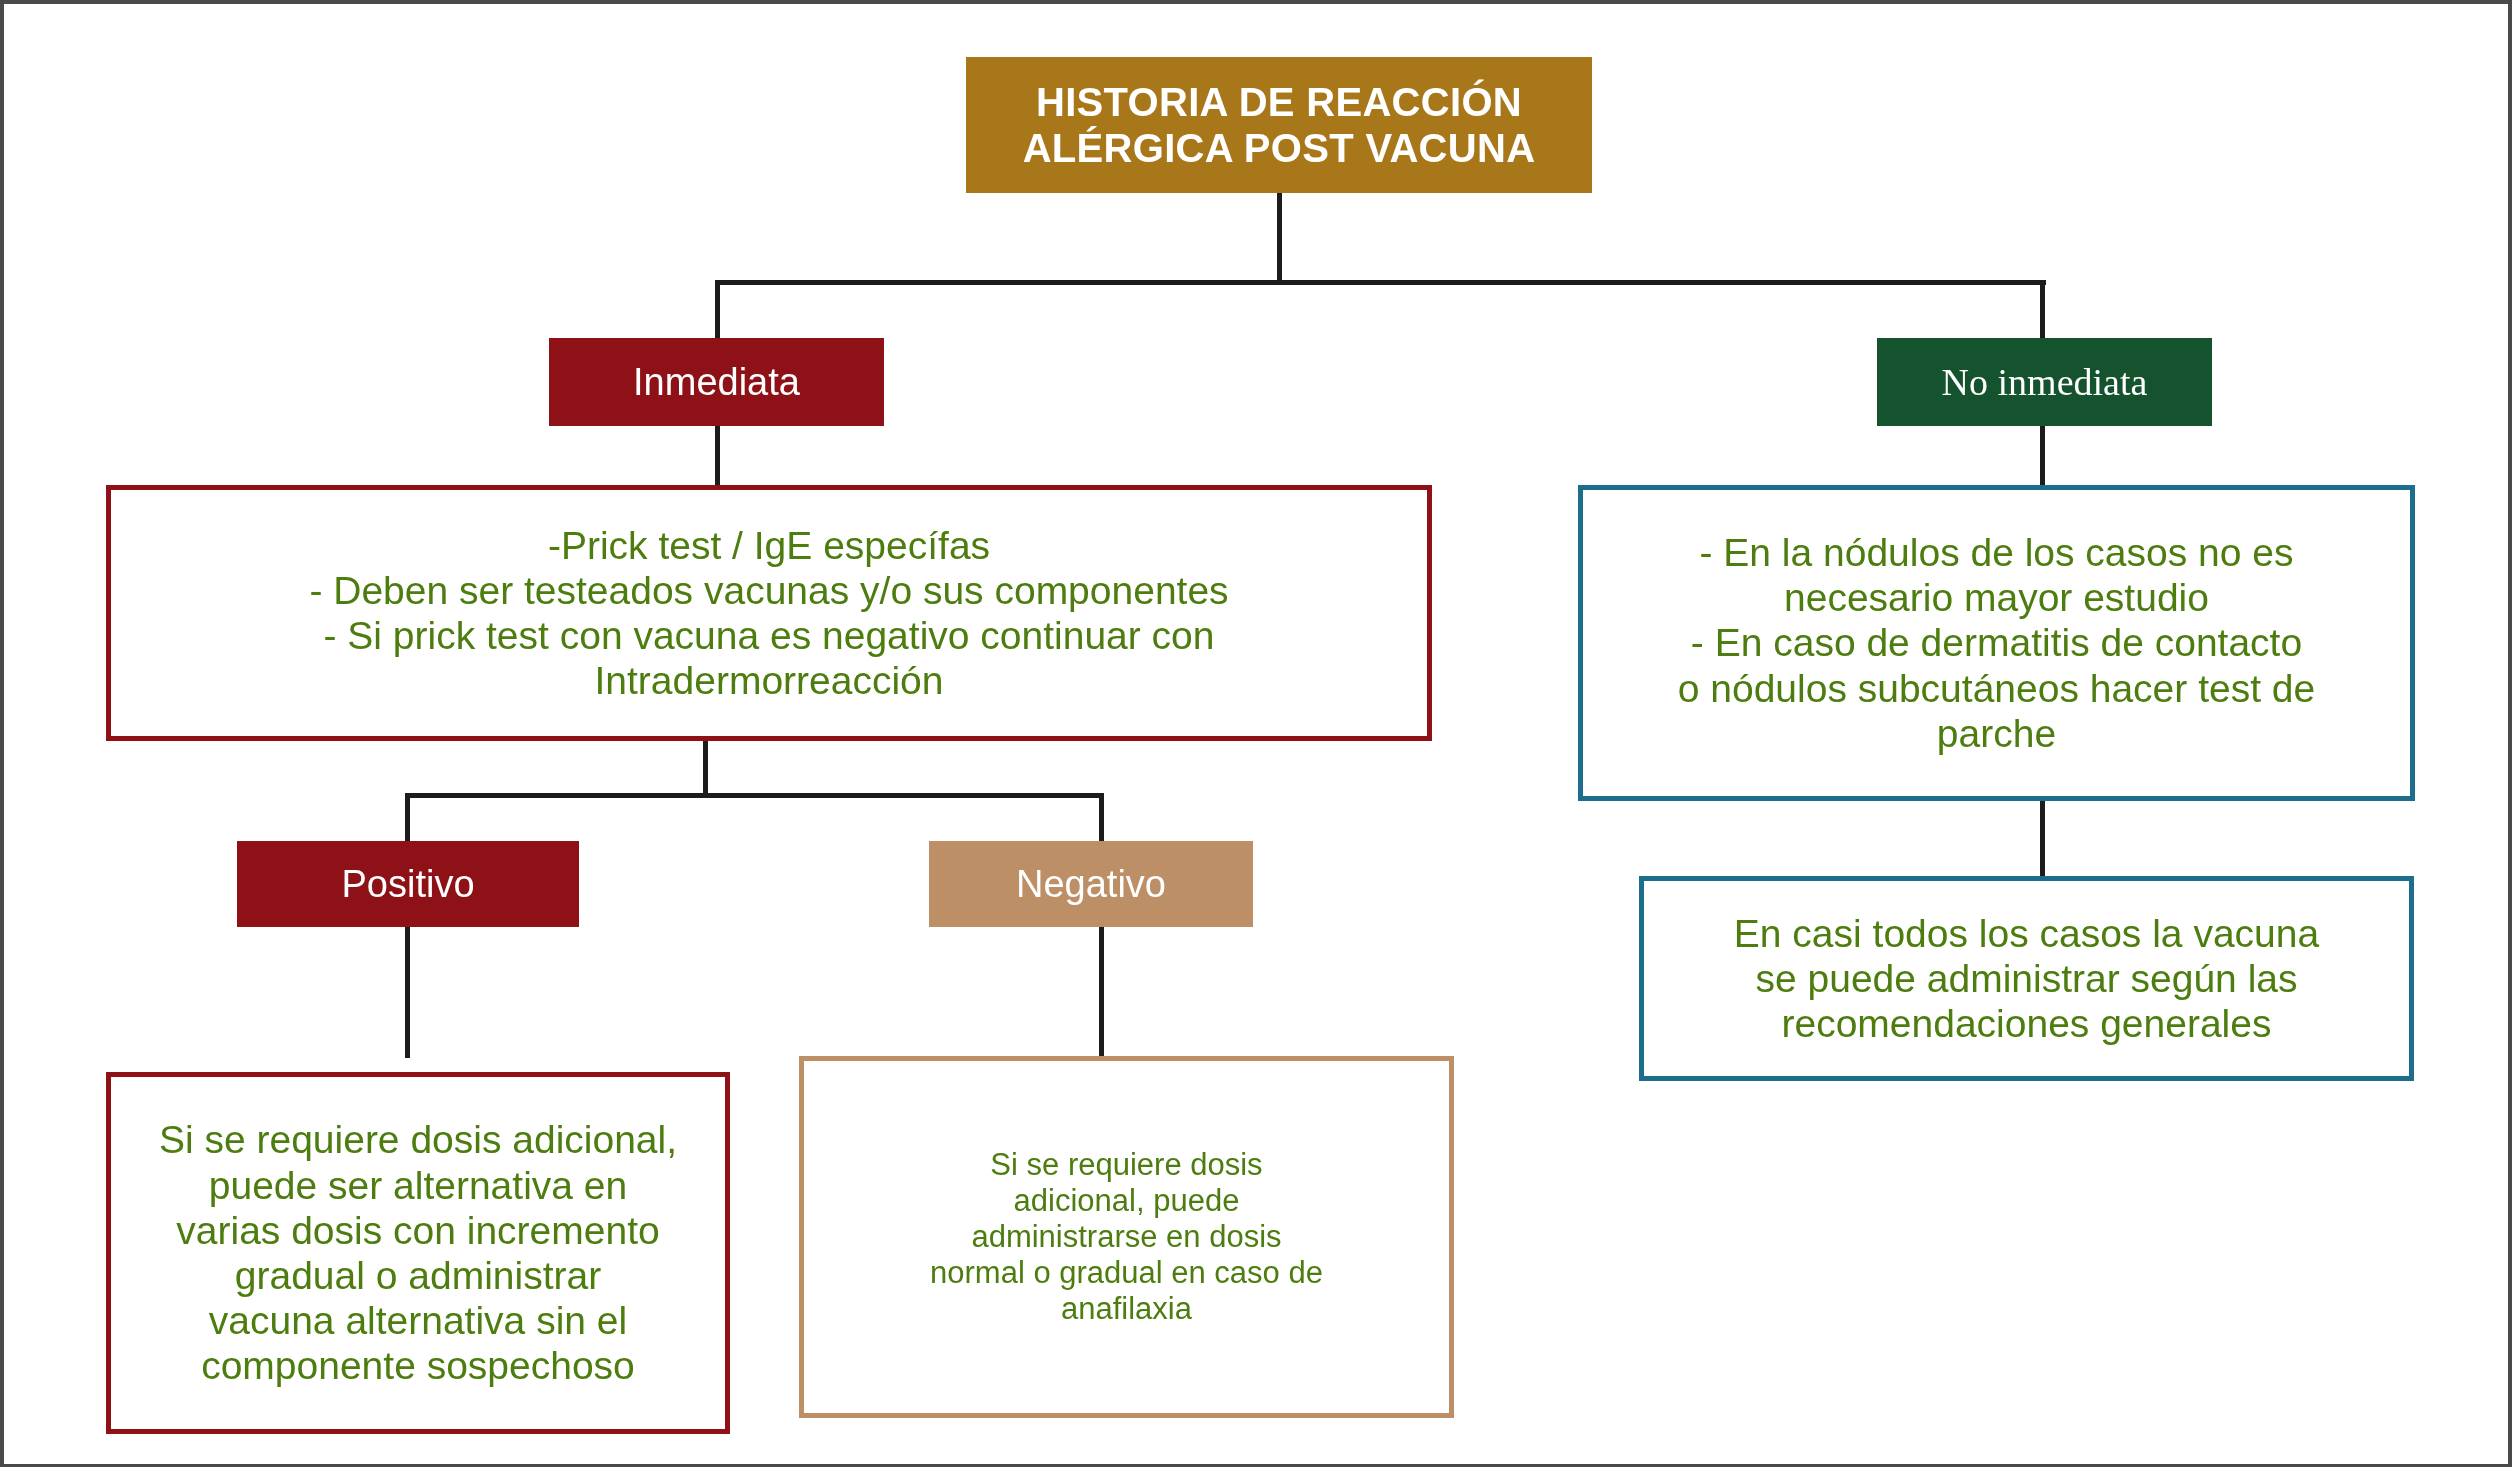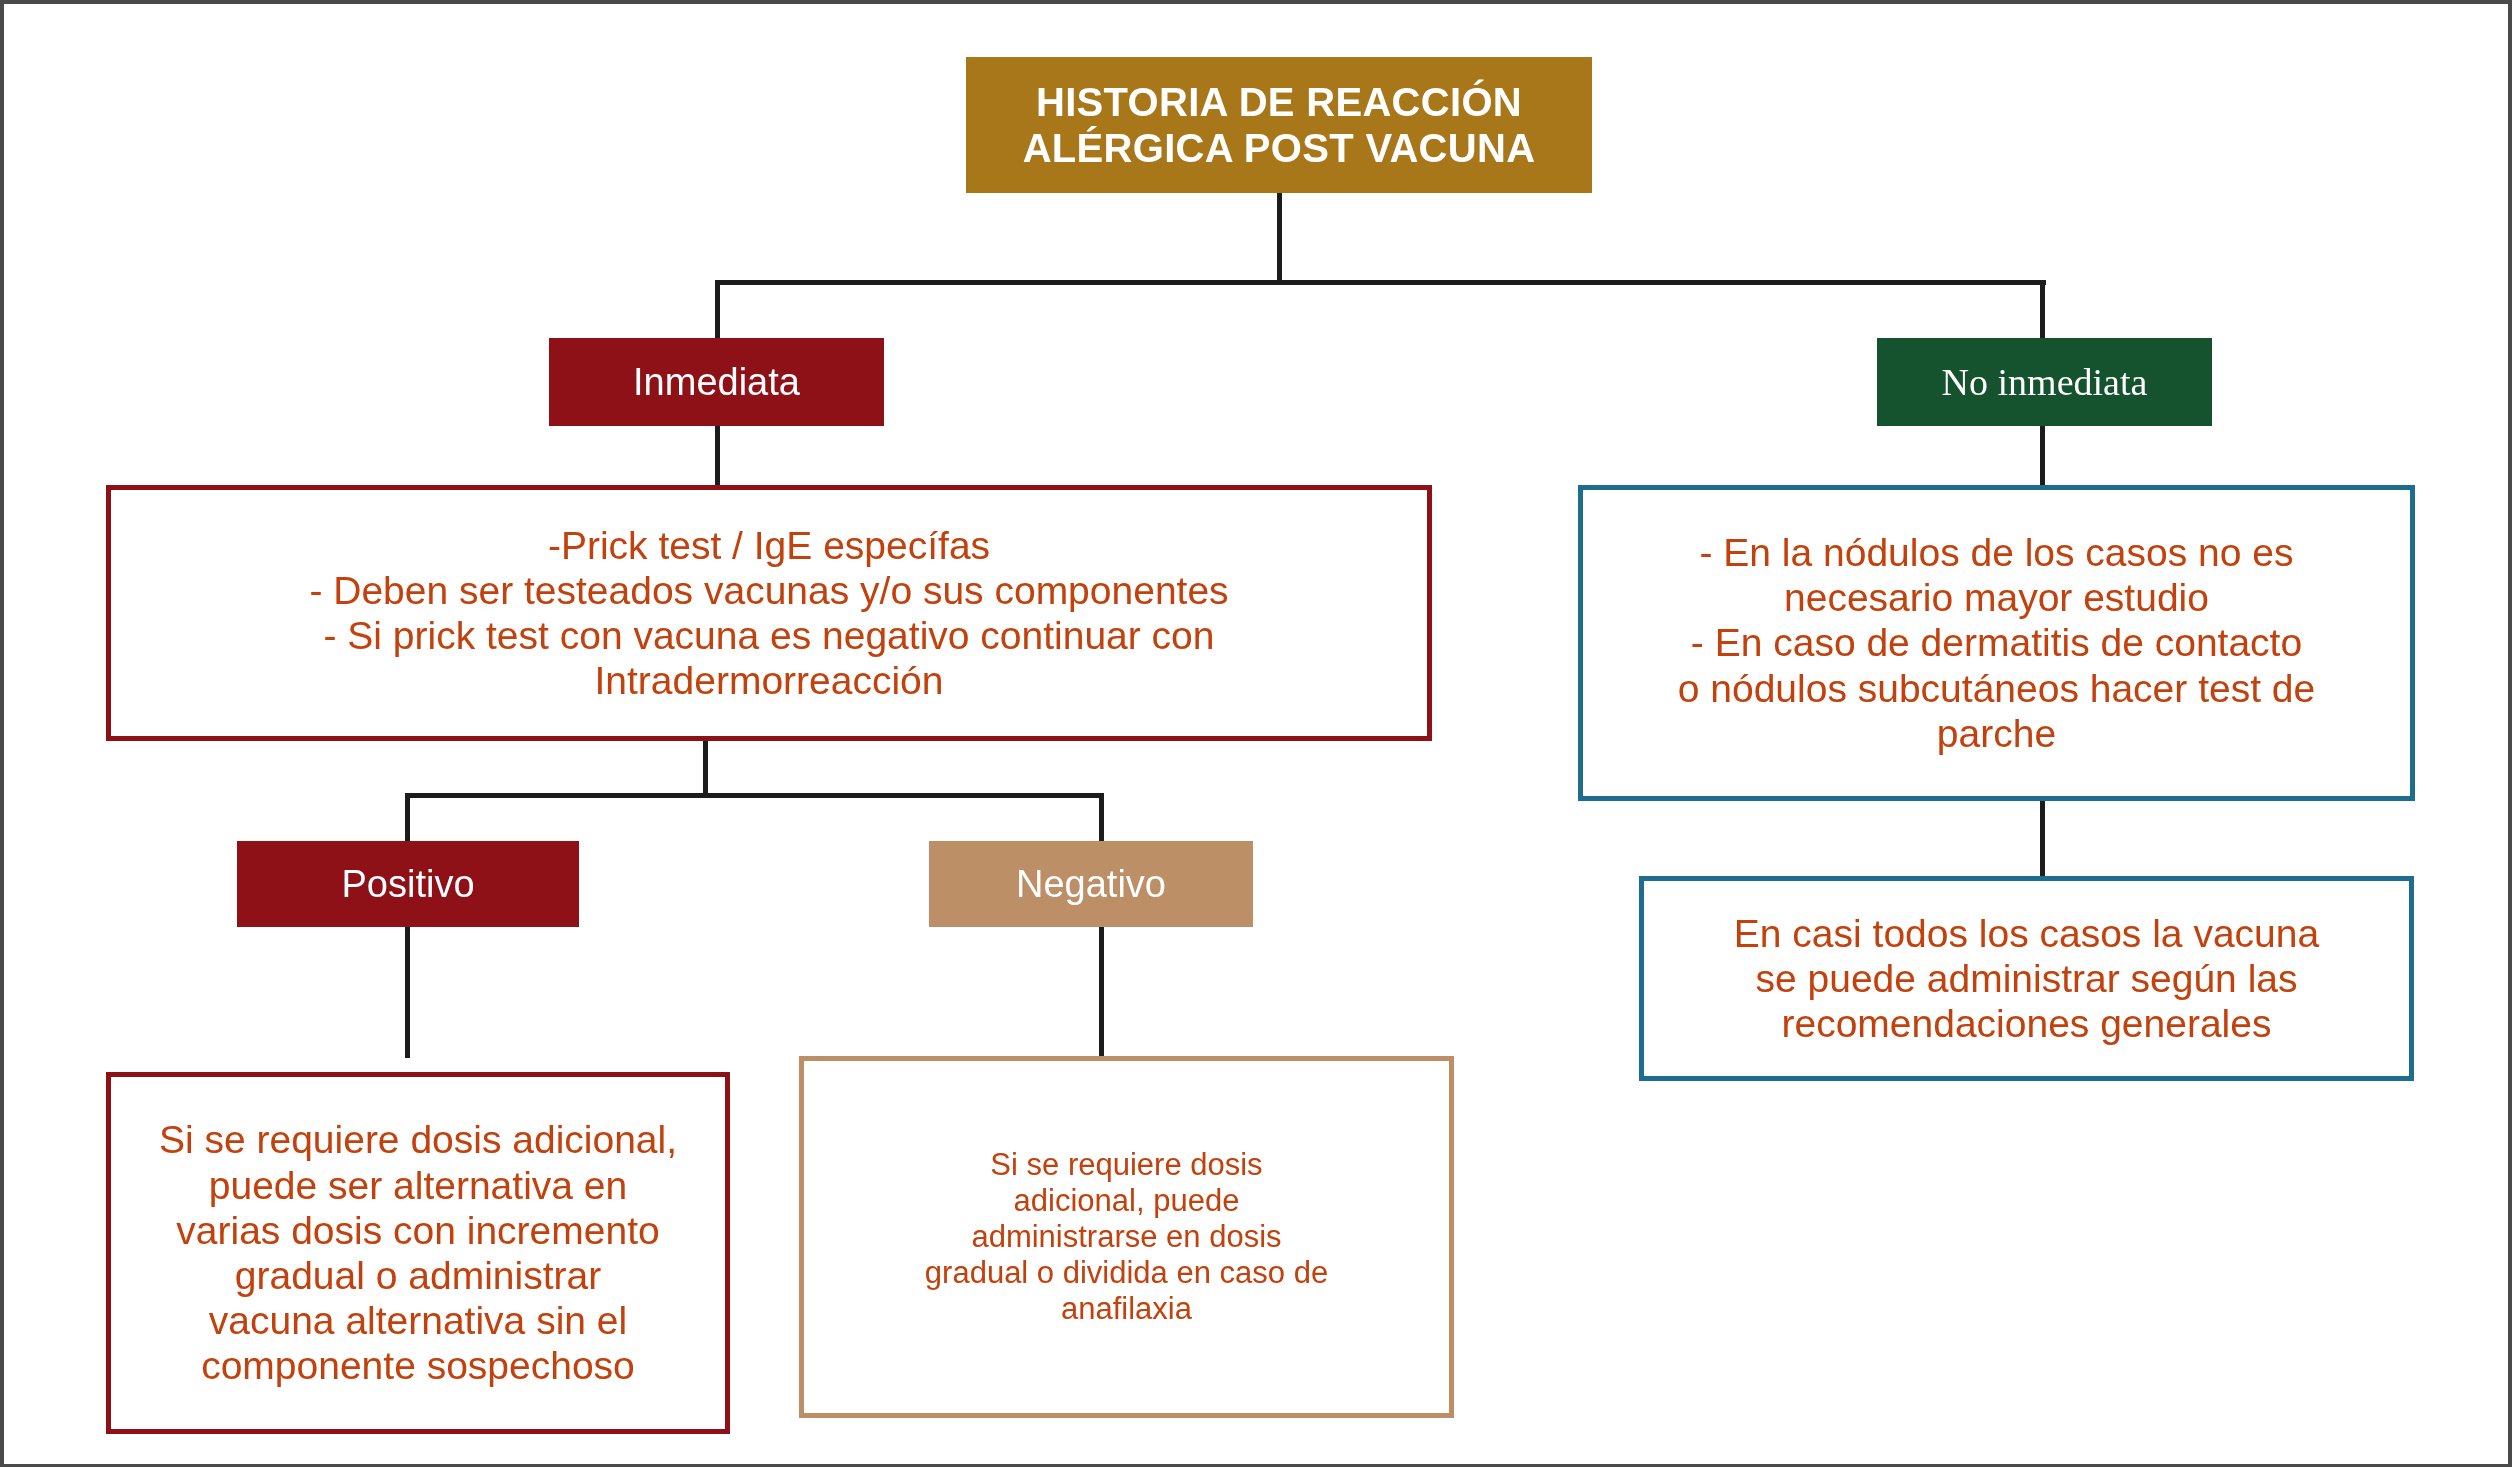--- a/index.html
+++ b/index.html
@@ -34,21 +34,21 @@
     color: #ffffff;
   }
   .filled.gold   { background: #a8771a; }
   .filled.red    { background: #8e1117; }
   .filled.teal   { background: #14532d; font-family: Liberation Serif, serif; }
   .filled.tan    { background: #bd8f67; }
 
   
   .outlined {
     background: #ffffff;
-    color: #c2410c;
+    color: #4d7c0f;
   }
   .outlined.red-o  { border: 5.2px solid #8e1117; }
   .outlined.teal-o { border: 5.2px solid #1e6d8c; }
   .outlined.tan-o  { border: 5.2px solid #bd8f67; }
 
   
   #node-root {
     left: 962px; top: 53px; width: 626px; height: 136px;
     font-size: 40px; font-weight: bold; letter-spacing: 0.3px;
   }
@@ -176,21 +176,21 @@
       <div>vacuna alternativa sin el</div>
       <div>componente sospechoso</div>
     </div>
   </div>
 
   <div class="node outlined tan-o" id="node-negativo-detail">
     <div>
       <div>Si se requiere dosis</div>
       <div>adicional, puede</div>
       <div>administrarse en dosis</div>
-      <div>gradual o dividida en caso de</div>
+      <div>normal o gradual en caso de</div>
       <div>anafilaxia</div>
     </div>
   </div>
 
   <div class="node outlined teal-o" id="node-vacuna-general">
     <div>
       <div>En casi todos los casos la vacuna</div>
       <div>se puede administrar según las</div>
       <div>recomendaciones generales</div>
     </div>

